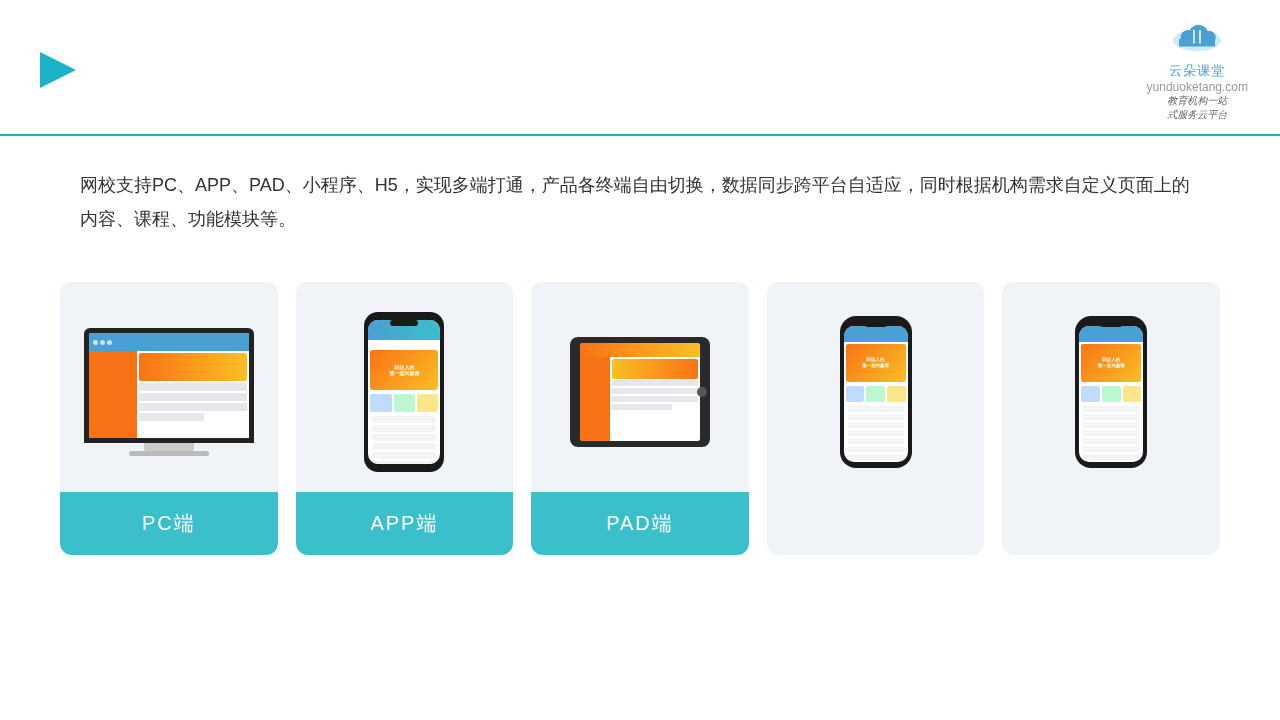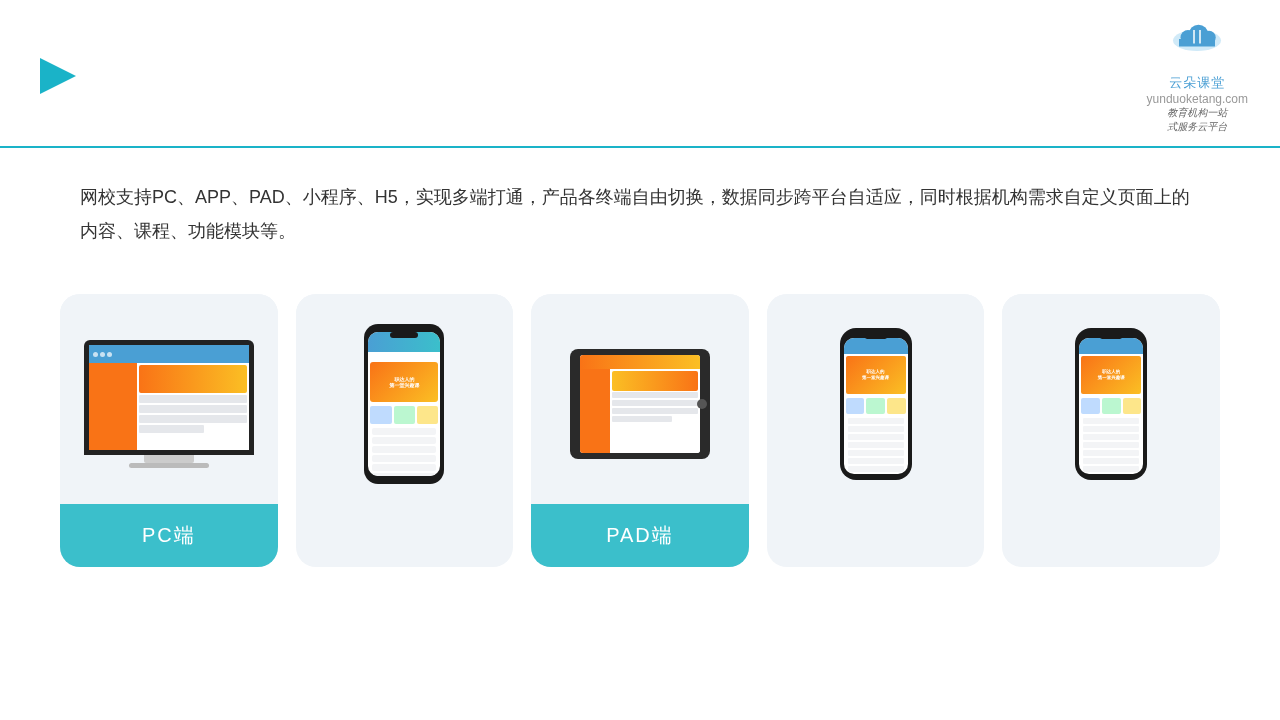--- a/index.html
+++ b/index.html
@@ -41,21 +41,21 @@
       align-items: center;
     }
     .brand-logo-icon {
       width: 60px;
       height: 36px;
     }
     .brand-name {
       font-size: 13px;
       color: #4a9fd4;
       letter-spacing: 1px;
-      margin-top: 20px;
+      margin-top: 8px;
     }
     .brand-tagline {
       font-size: 10px;
       color: #666;
       text-align: center;
     }
 
     
     .description {
       padding: 32px 80px 0 80px;
@@ -69,21 +69,21 @@
       display: flex;
       justify-content: center;
       gap: 18px;
       padding: 36px 60px 0 60px;
       margin-top: 10px;
     }
 
     .card {
       width: 220px;
       background: #f0f4f8;
-      border-radius: 20px;
+      border-radius: 12px;
       overflow: hidden;
       display: flex;
       flex-direction: column;
       align-items: center;
     }
 
     .card-image-area {
       width: 100%;
       height: 210px;
       display: flex;
@@ -486,20 +486,21 @@
                 <div class="phone-list-row"></div>
                 <div class="phone-list-row"></div>
                 <div class="phone-list-row"></div>
                 <div class="phone-list-row"></div>
               </div>
             </div>
           </div>
         </div>
       </div>
     </div>
+    <div class="card-label">APP端</div>
   </div>
 
   <div class="card">
     <div class="card-image-area">
       <div class="pad-mockup">
         <div class="pad-outer">
           <div class="pad-screen">
             <div class="pad-header-mini"></div>
             <div class="pad-body-mini">
               <div class="pad-sidebar"></div>

